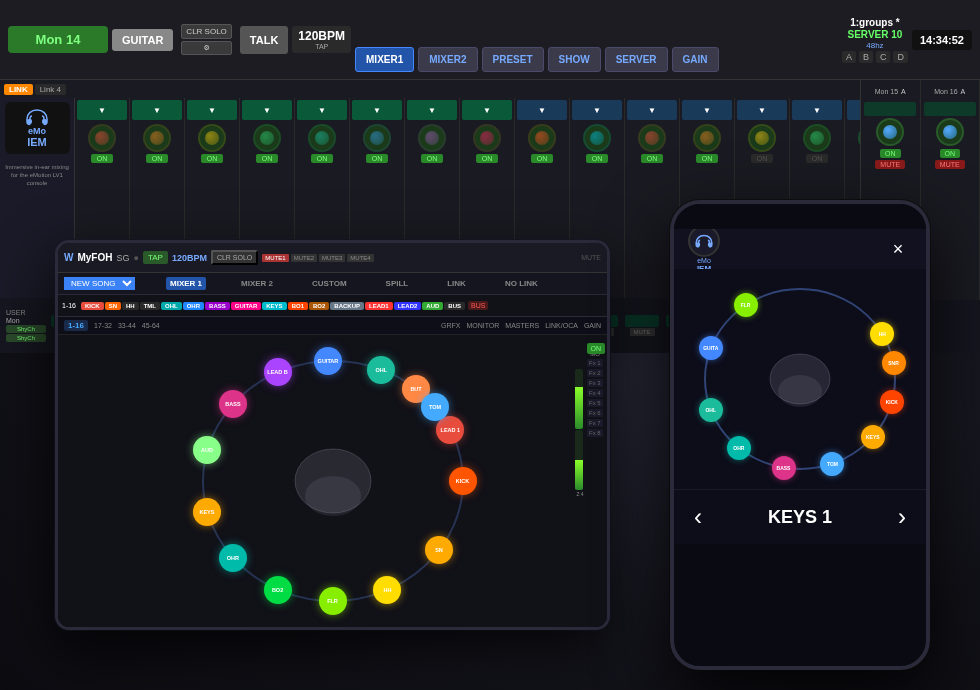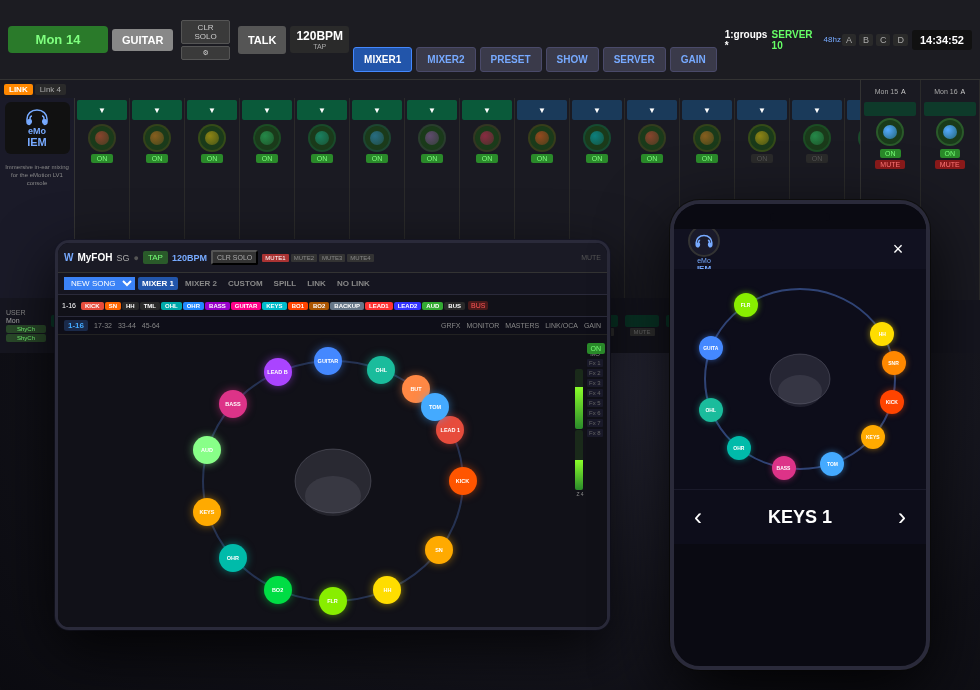--- a/index.html
+++ b/index.html
@@ -115,21 +115,21 @@
     .nav-btn.active {
       background: #2255aa;
       color: #fff;
       border-color: #4488ff;
     }
 
     .spacer { flex: 1; }
 
     .server-info {
       display: flex;
-      flex-direction: row;
+      flex-direction: column;
       align-items: center;
       color: #7af;
       font-size: 8px;
       gap: 1px;
     }
 
     .server-id {
       color: #6f6;
       font-size: 10px;
       font-weight: bold;
@@ -389,20 +389,21 @@
       border-bottom: 1px solid #2a2a3a;
     }
 
     .tn-label {
       color: #888;
       font-size: 8px;
       font-weight: bold;
       padding: 2px 4px;
       border-radius: 2px;
       cursor: pointer;
+      margin-left: 28px;
     }
 
     .tn-label.active {
       background: #2255aa;
       color: #fff;
     }
 
     .tablet-channels {
       height: 22px;
       background: #111118;

